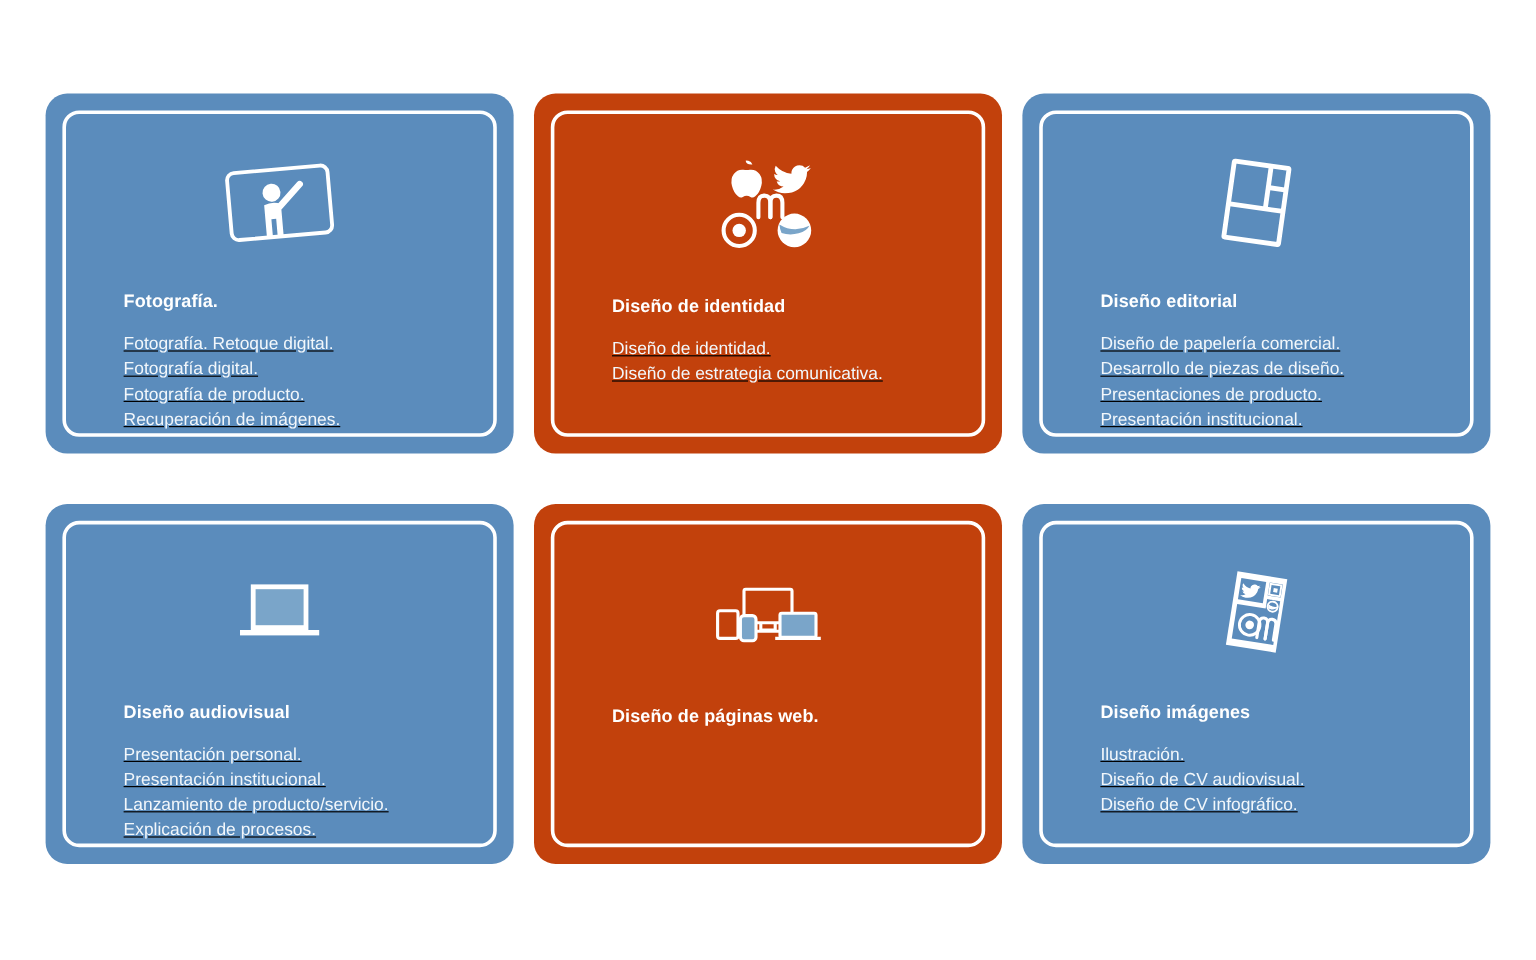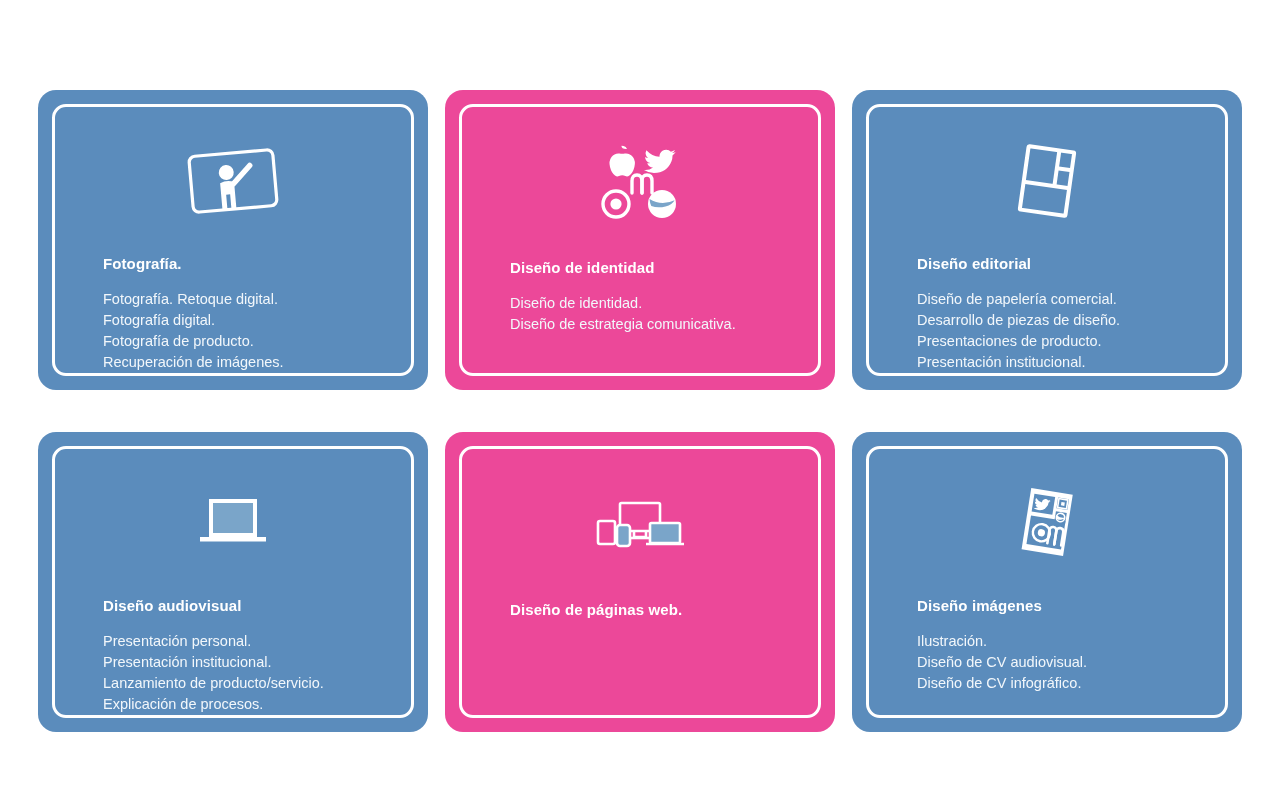--- a/index.html
+++ b/index.html
@@ -25,25 +25,24 @@
     justify-content: start;
   }
 
   .card {
     position: relative;
     width: 390px;
     height: 300px;
     border-radius: 18px;
     padding: 14px;
     overflow: hidden;
-    margin-top: 12px;
   }
 
   .card.tone-dark  { background: #5b8cbc; }
-  .card.tone-light { background: #ec4899; }
+  .card.tone-light { background: #c2410c; }
 
   .card-inner {
     position: relative;
     width: 100%;
     height: 100%;
     border: 3px solid #ffffff;
     border-radius: 14px;
     display: flex;
     flex-direction: column;
   }
@@ -65,21 +64,21 @@
 
   .card-title {
     color: #ffffff;
     font-size: 15px;
     font-weight: bold;
     letter-spacing: 0.1px;
     margin-bottom: 17px;
     white-space: nowrap;
   }
 
-  .card-lines { list-style: none; }
+  .card-lines { list-style: none; text-decoration: underline; }
 
   .card-lines li {
     color: #f2f7fb;
     font-size: 14.5px;
     line-height: 21px;
     white-space: nowrap;
   }
 
   svg { display: block; overflow: visible; }
 </style>

